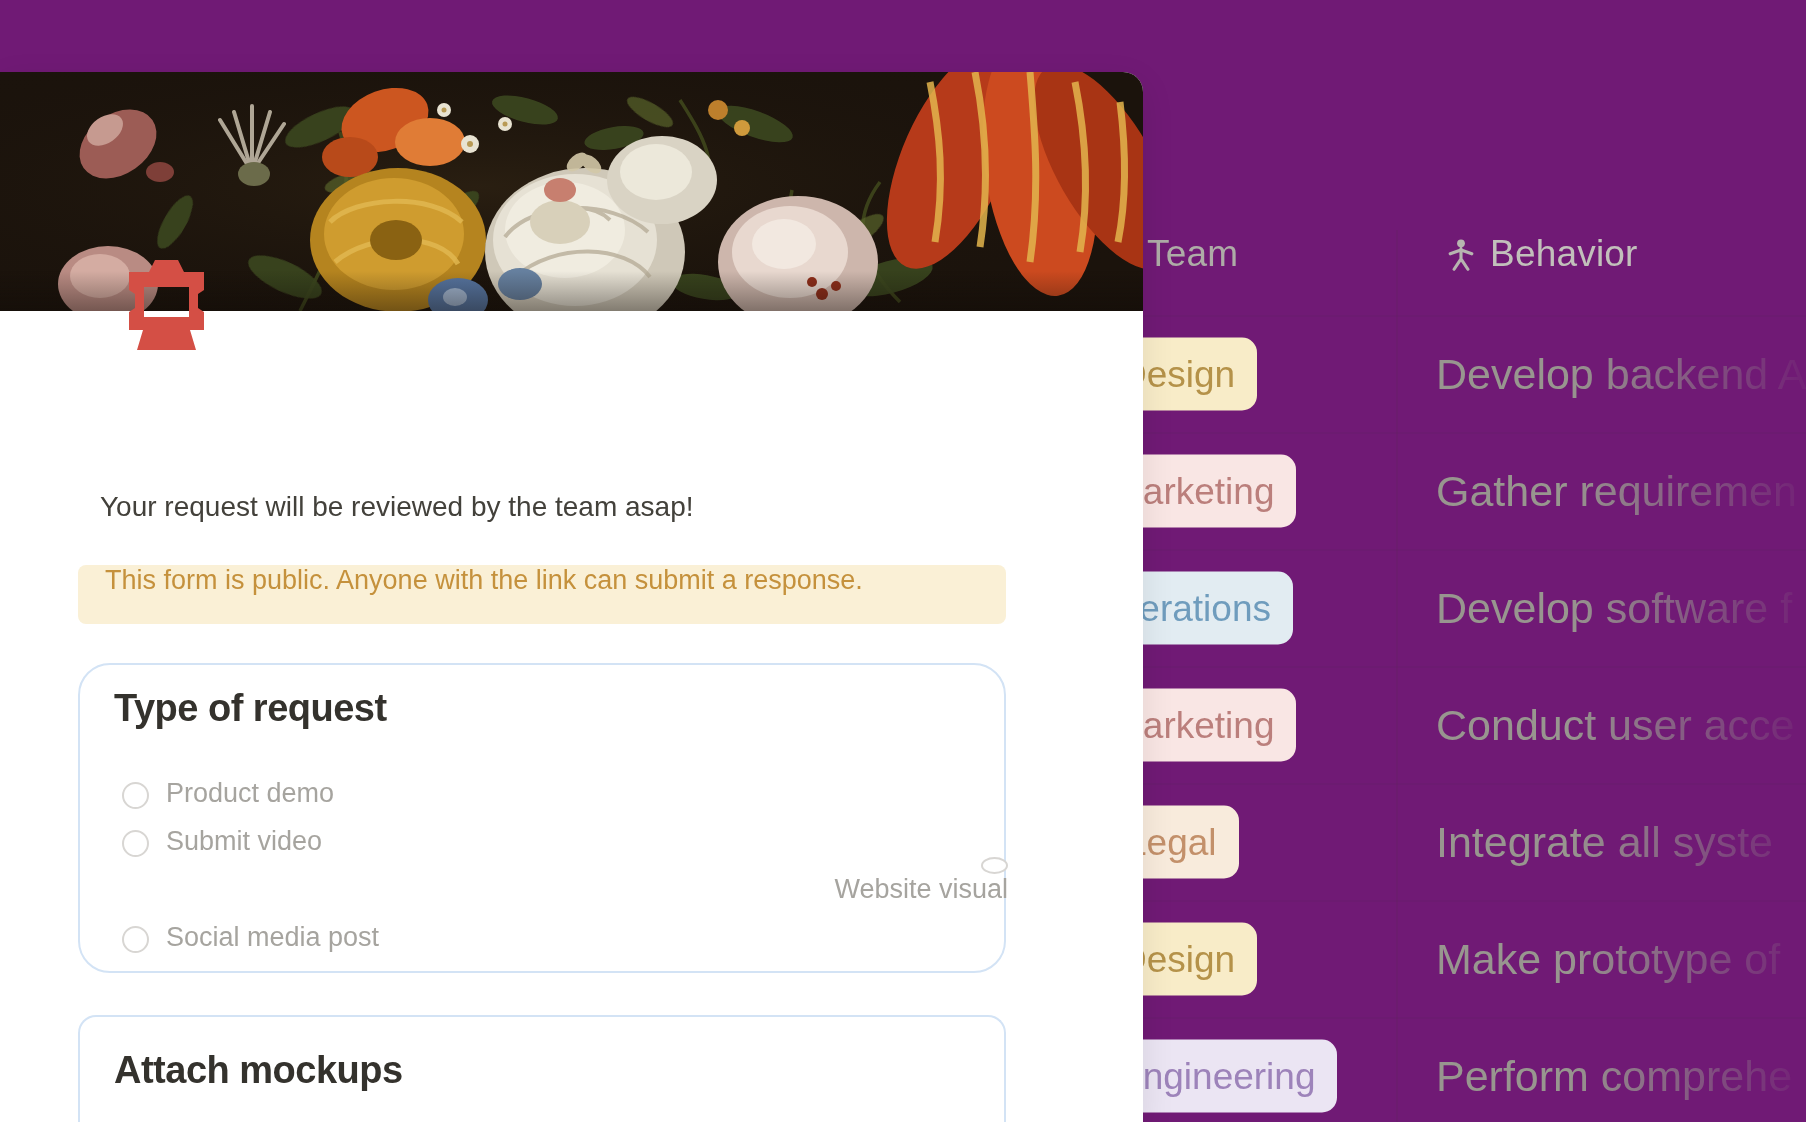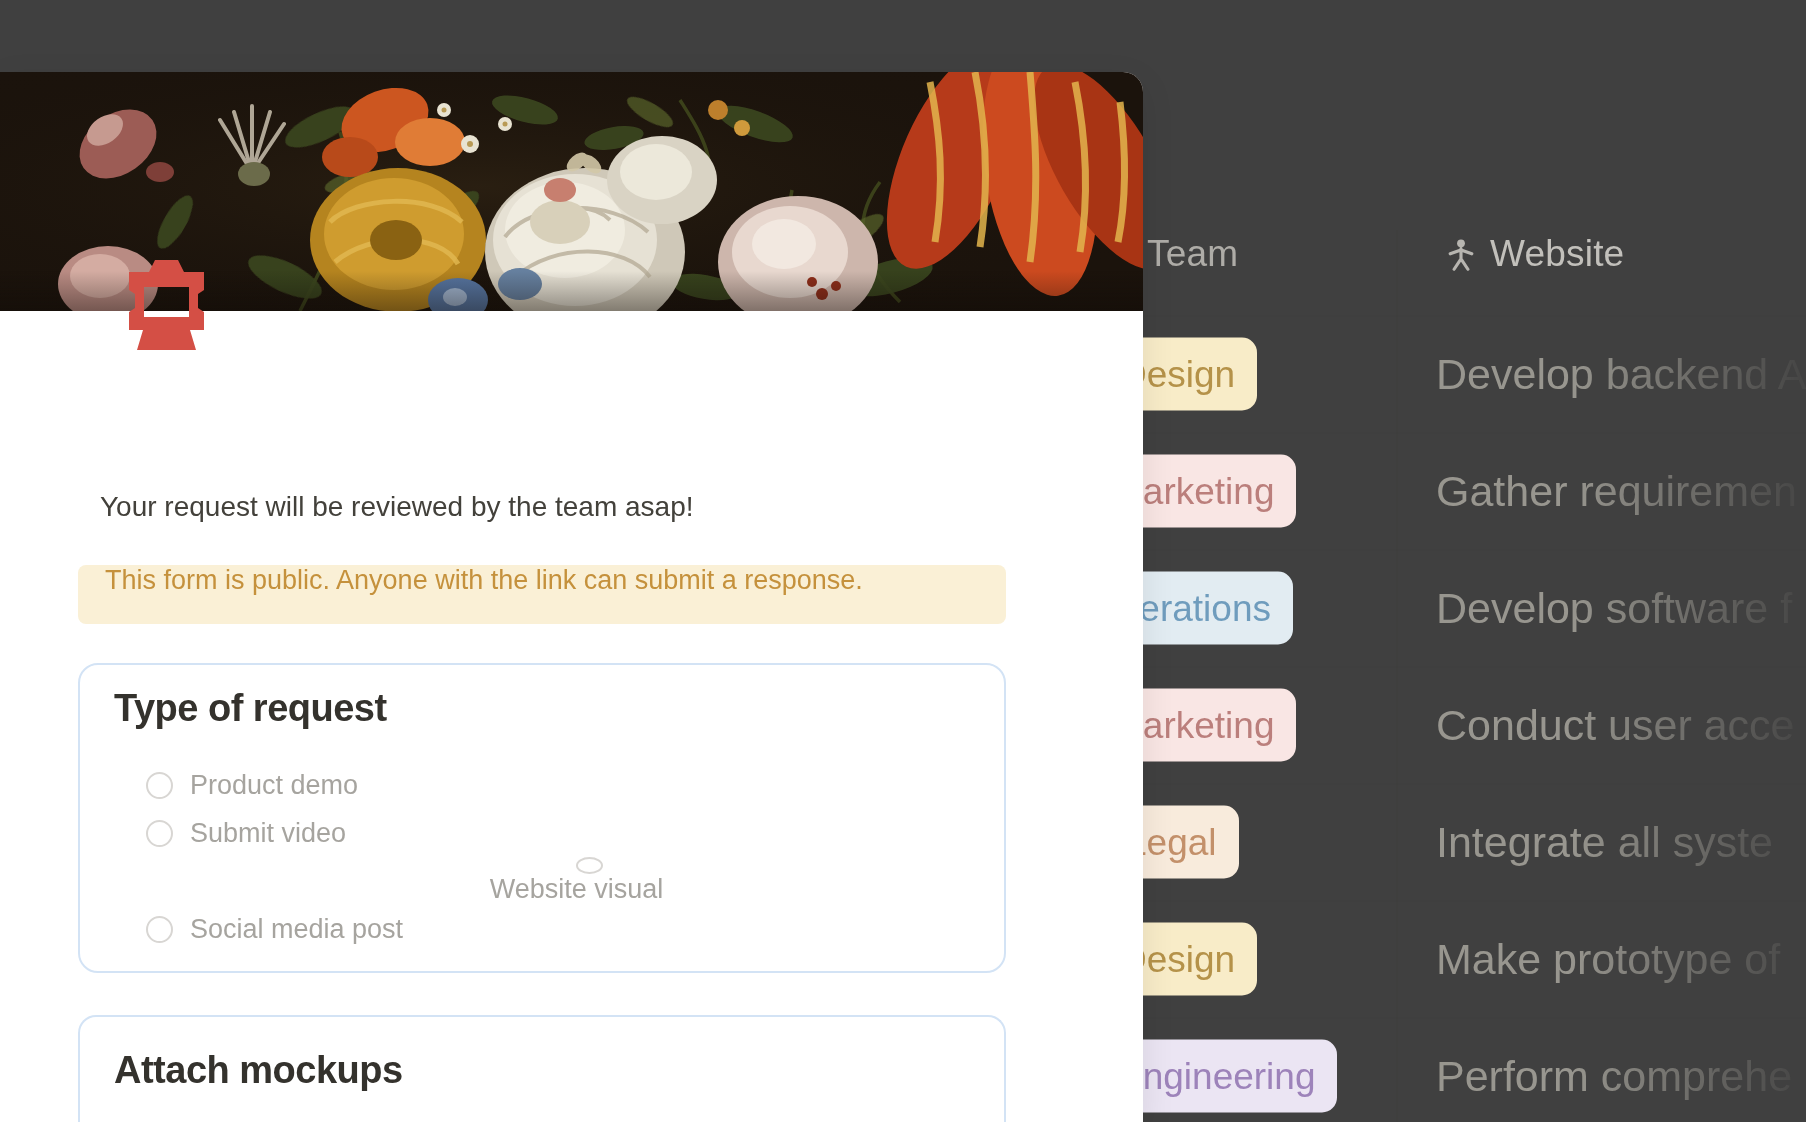--- a/index.html
+++ b/index.html
@@ -1,18 +1,18 @@
 <!DOCTYPE html>
 <html><head>
 <meta charset="utf-8">
 <style>
   html,body{margin:0;padding:0;}
   body{width:1806px;height:1122px;overflow:hidden;background:#f1efe9;
        font-family:"Liberation Sans", sans-serif;}
-  .stage{position:relative;width:1806px;height:1122px;overflow:hidden;background:#404040;}
+  .stage{position:relative;width:1806px;height:1122px;overflow:hidden;background:#701a75;}
 
   
   .bg-table{position:absolute;inset:0;z-index:1;}
   .col-divider{position:absolute;left:1396px;top:230px;width:2px;height:892px;background:rgba(55,53,47,.07);}
   .h-div{position:absolute;left:1143px;width:663px;height:2px;background:rgba(55,53,47,.055);}
   .th-label{position:absolute;font-size:37px;color:#aeaca7;letter-spacing:.2px;}
   .th-behavior{color:#c2c0bb;}
   .th-icon{position:absolute;width:36px;height:38px;}
   .t-row{position:absolute;left:0;width:1806px;height:117px;}
   .tag{position:absolute;top:50%;transform:translateY(-50%);
@@ -32,44 +32,44 @@
        background:#ffffff;border-radius:0 20px 0 0;box-shadow:0 10px 34px rgba(0,0,0,.09);}
   .cover{position:absolute;left:0;top:0;width:1143px;height:239px;overflow:hidden;border-radius:0 20px 0 0;}
   .cover svg{display:block;width:100%;height:100%;}
   .page-icon{position:absolute;left:118px;top:188px;width:97px;height:90px;}
   .form-title{position:absolute;left:107px;top:322px;font-size:64px;font-weight:700;
        letter-spacing:-1.5px;color:#37352f;}
   .form-subtitle{position:absolute;left:100px;top:419px;font-size:28px;color:#43413b;}
   .banner{position:absolute;left:78px;top:493px;width:928px;height:59px;border-radius:8px;
        background:#faf0d6;display:flex;align-items:flex-start;}
   .banner span{margin-left:27px;font-size:27px;color:#c5913c;}
-  .q-card{position:absolute;left:78px;width:928px;border:2px solid #d3e3f5;border-radius:20px;background:#fff;box-sizing:border-box;}
+  .q-card{position:absolute;left:78px;width:928px;border:2px solid #d3e3f5;border-radius:32px;background:#fff;box-sizing:border-box;}
   .card-1{top:591px;height:310px;}
   .card-2{top:943px;height:220px;border-bottom:none;border-radius:18px 18px 0 0;}
   .q-label{position:absolute;left:34px;font-size:38px;font-weight:700;color:#34322d;letter-spacing:-.5px;}
   .card-1 .q-label{top:22px;}
   .card-2 .q-label{top:32px;}
-  .radio-row{position:absolute;left:16px;width:928px;height:48px;display:flex;align-items:center;cursor:pointer;padding-left:8px;}
+  .radio-row{position:absolute;left:0;width:928px;height:48px;display:flex;align-items:flex-end;cursor:pointer;}
   .radio-circle{width:27px;height:27px;border:2.5px solid #d8d6d3;border-radius:50%;margin-left:42px;box-sizing:border-box;background:#fff;}
   .radio-label{margin-left:17px;font-size:27px;color:#a6a49f;}
 </style>
 </head>
 <body>
 
 <div class="stage">
 
   <div class="bg-table">
     <div class="col-divider"></div>
 
     <div class="th-label" style="left:1147px;top:233px;">Team</div>
     <svg class="th-icon" style="left:1443px;top:236px;" viewBox="0 0 24 24">
       <circle cx="12" cy="4.2" r="2.6" fill="#b7b5b0"></circle>
       <path d="M12 7.6 L12 14.6 M12 14.6 L7.4 21.5 M12 14.6 L16.6 21.5 M4.8 11.2 L12 8.6 L19.2 11.2" stroke="#b7b5b0" stroke-width="2.1" stroke-linecap="round" fill="none"></path>
     </svg>
-    <div class="th-label th-behavior" style="left:1490px;top:233px;">Website</div>
+    <div class="th-label th-behavior" style="left:1490px;top:233px;">Behavior</div>
 
     <div class="h-div" style="top:315px;"></div>
     <div class="h-div" style="top:432px;"></div>
     <div class="h-div" style="top:549px;"></div>
     <div class="h-div" style="top:666px;"></div>
     <div class="h-div" style="top:783px;"></div>
     <div class="h-div" style="top:900px;"></div>
     <div class="h-div" style="top:1017px;"></div>
 
     <div class="t-row" style="top:315px;">

